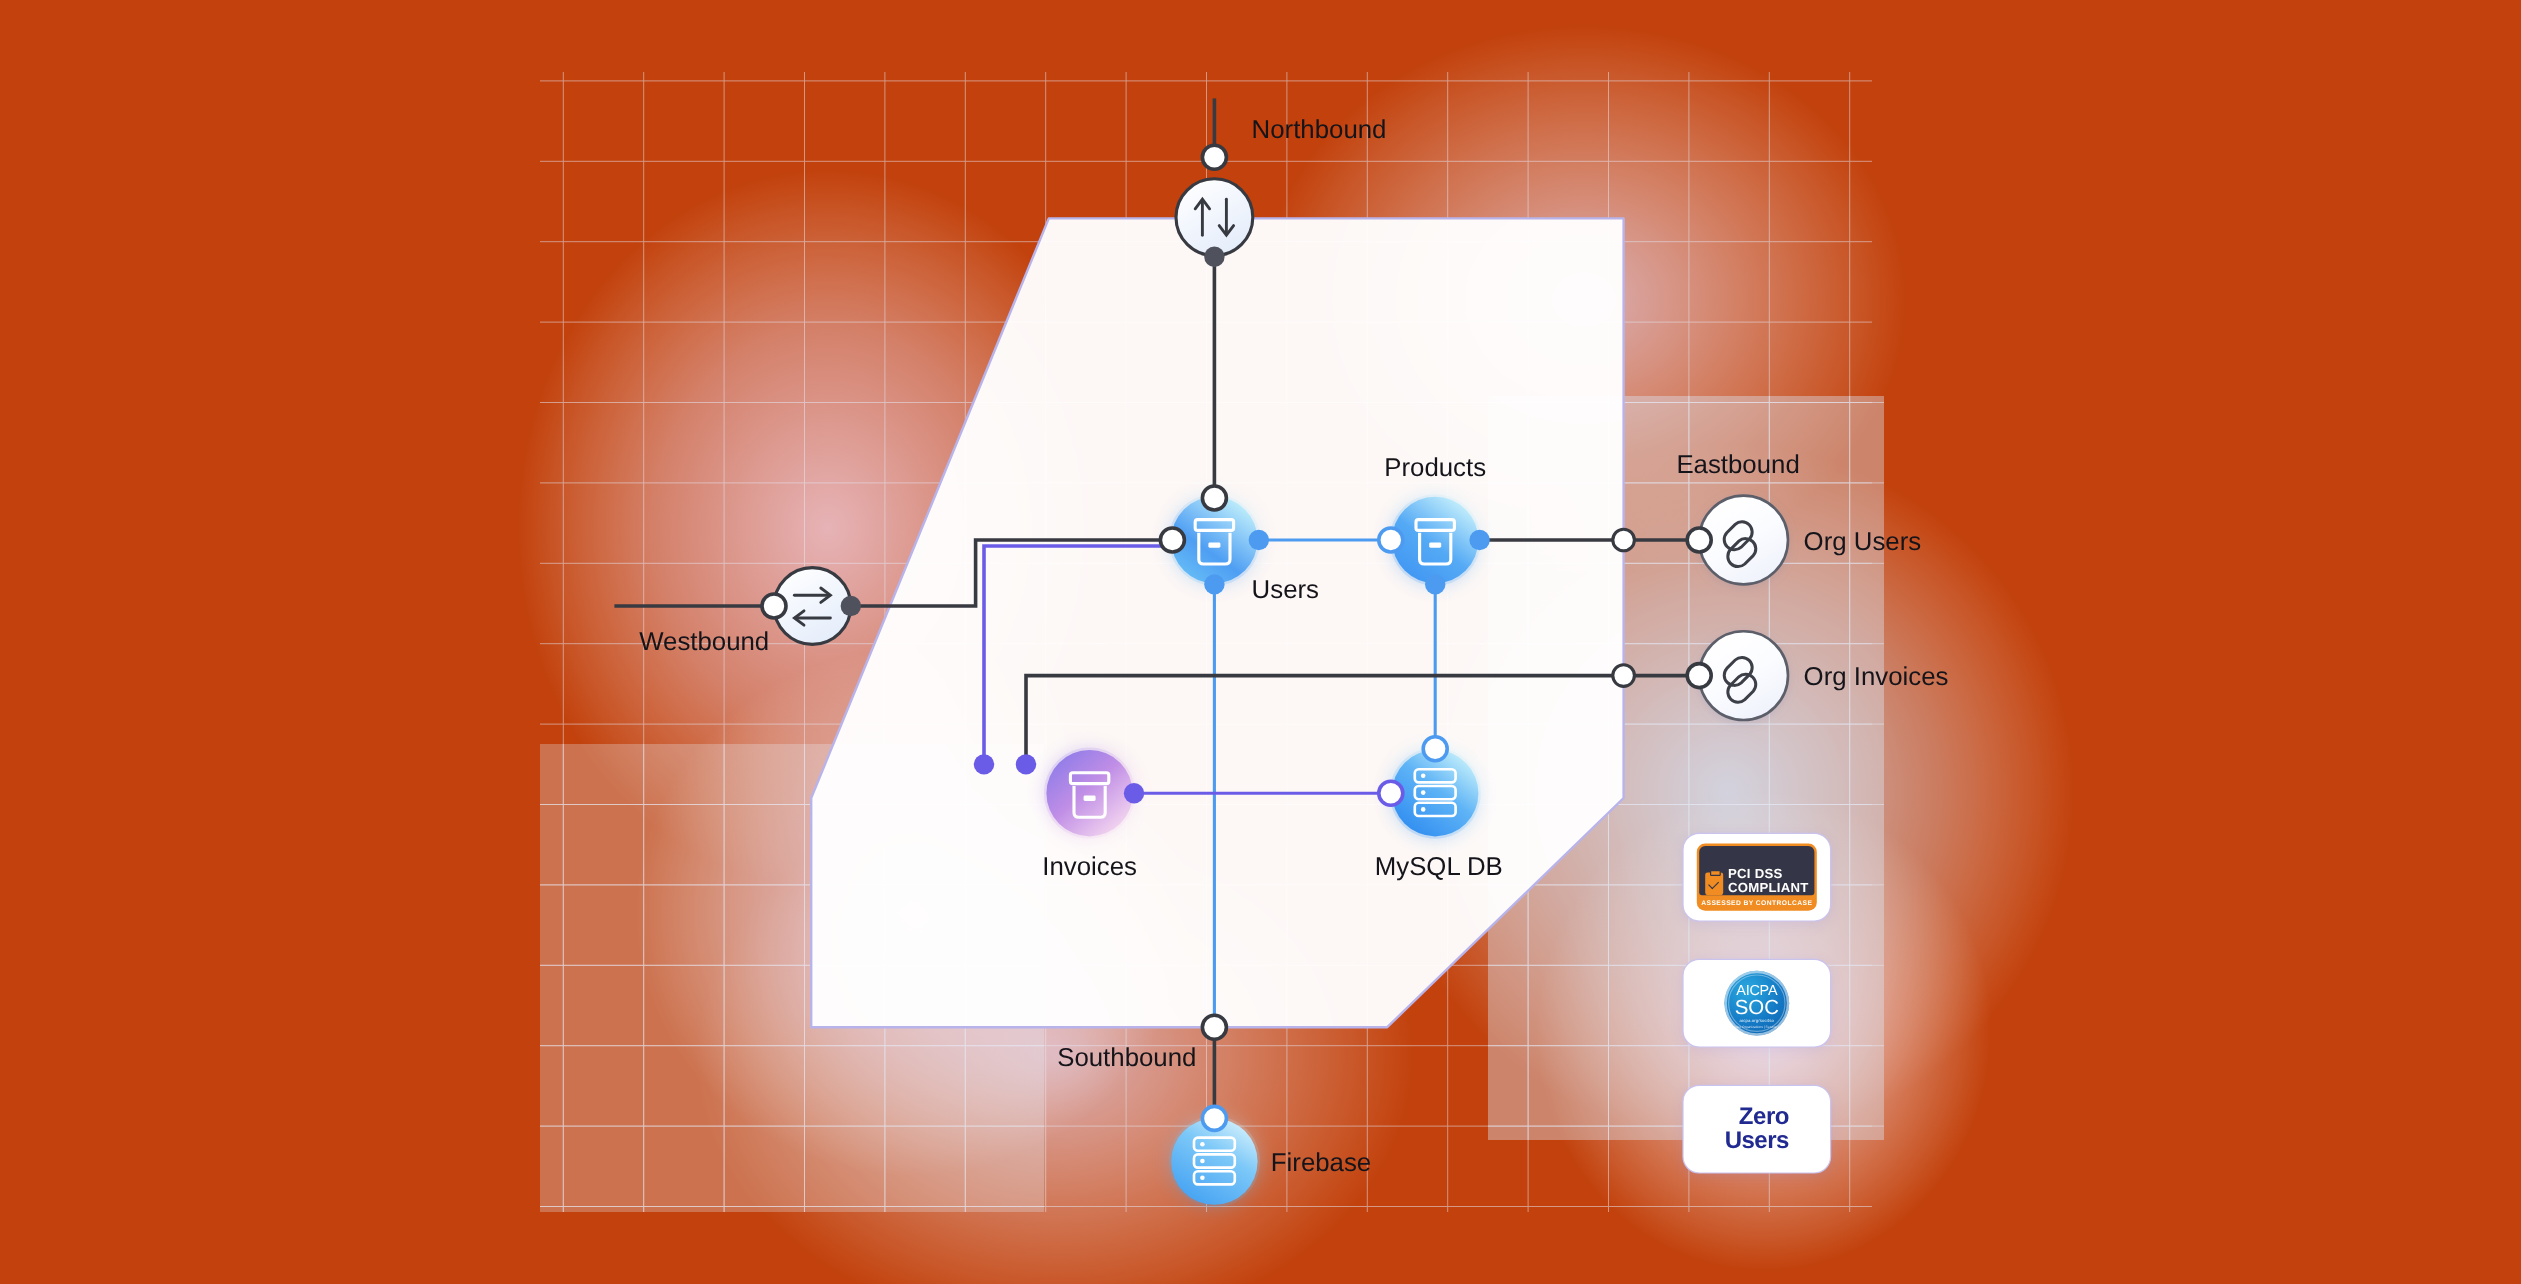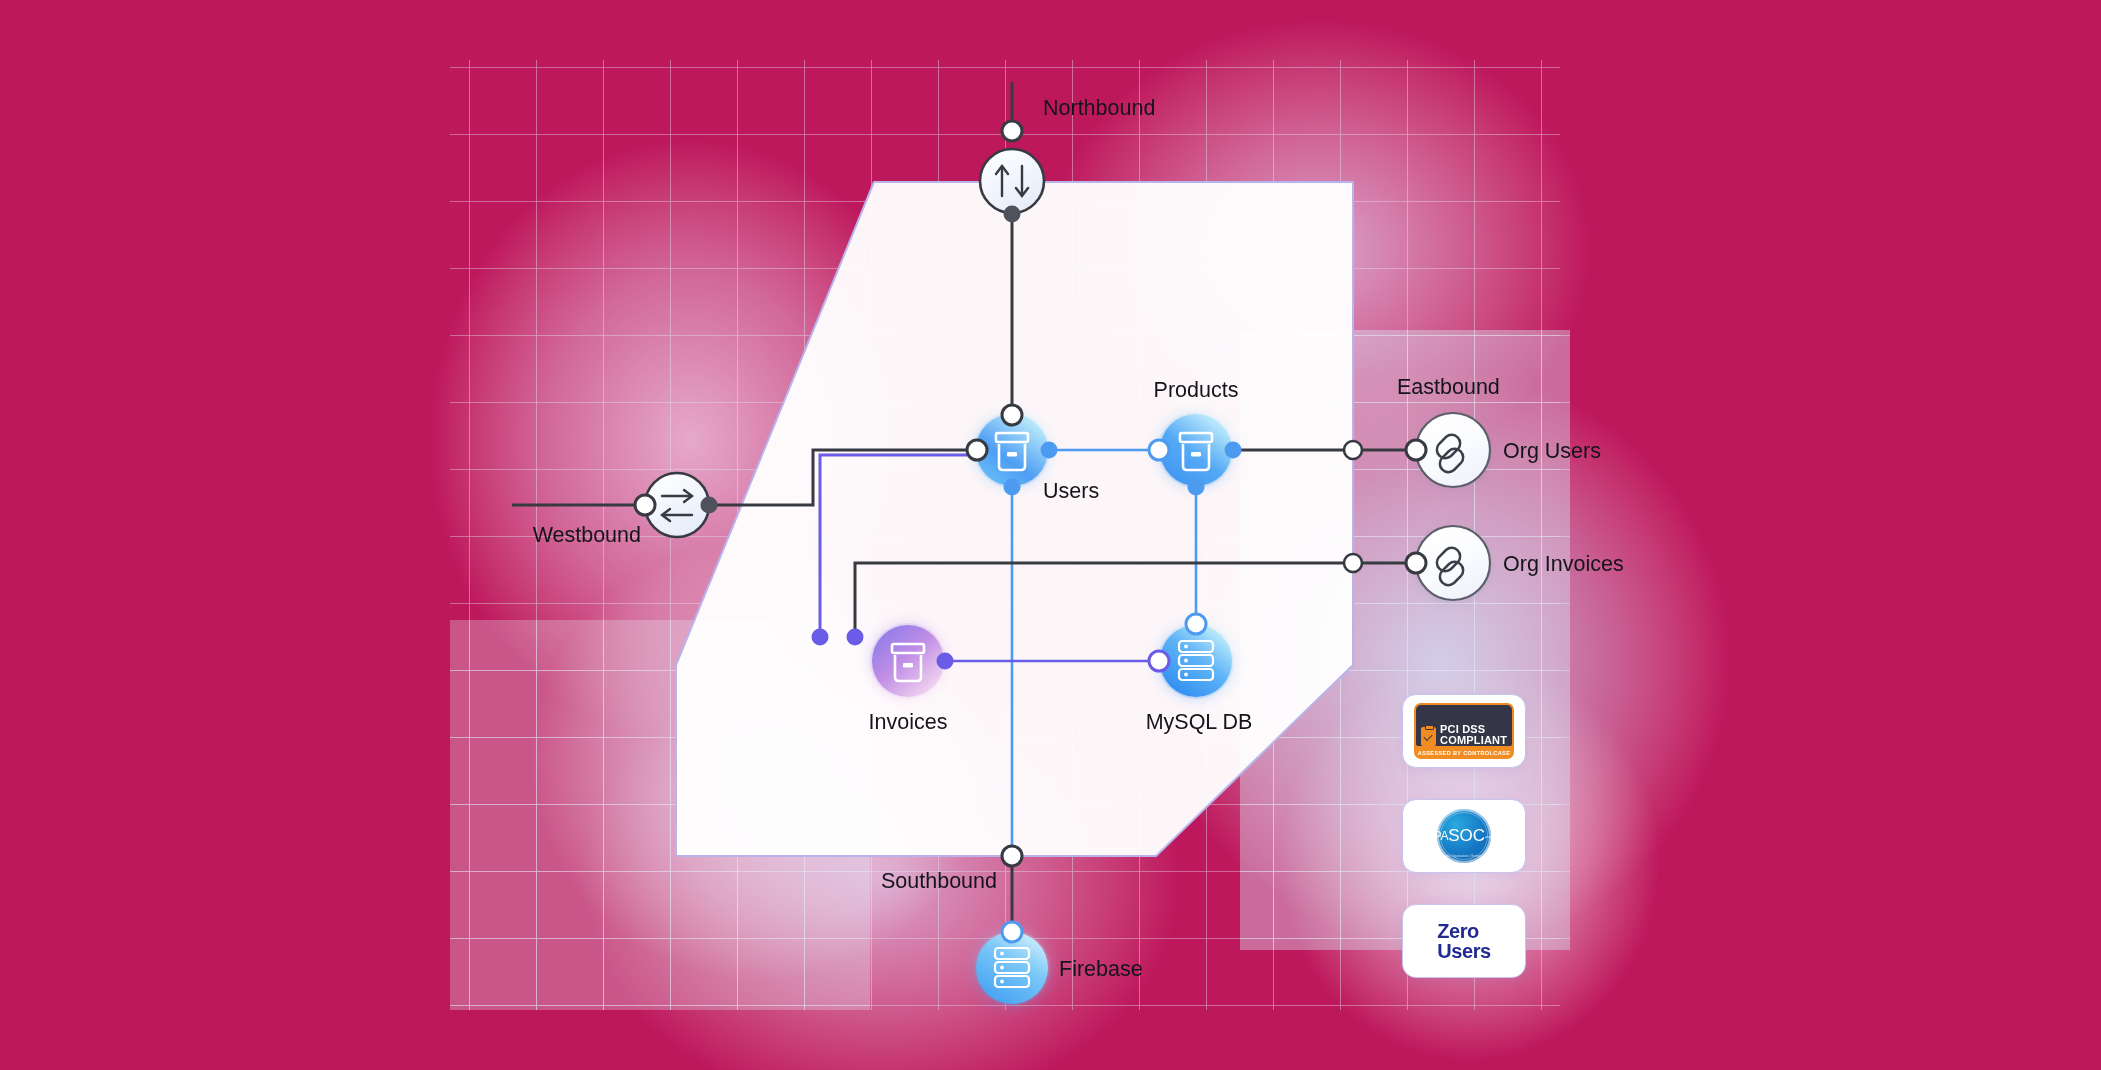--- a/index.html
+++ b/index.html
@@ -5,21 +5,21 @@
   html, body {
     margin: 0; padding: 0;
     width: 2101px; height: 1070px;
     background: #ffffff;
     font-family: "Liberation Sans", sans-serif;
     overflow: hidden;
   }
   #stage {
     position: relative;
     width: 2101px; height: 1070px;
-    background: #be185d;
+    background: #c2410c;
   }
   #diagram-svg {
     position: absolute; left: 0; top: 0;
     width: 2101px; height: 1070px;
   }
   .badge-card {
     position: absolute;
     width: 122px; height: 72px;
     background: #ffffff;
     border: 1.5px solid #c9c3ef;
@@ -96,21 +96,21 @@
     letter-spacing: 0.35px;
     white-space: nowrap;
   }
 
   
   .soc-circle {
     width: 54px; height: 54px;
     border-radius: 50%;
     background: radial-gradient(circle at 35% 30%, #2aa9e0 0%, #1478c4 55%, #0d5fa8 100%);
     position: relative;
-    display: flex; flex-direction: row;
+    display: flex; flex-direction: column;
     align-items: center; justify-content: center;
     box-shadow: 0 0 0 2px rgba(255,255,255,0.55) inset;
   }
   .soc-ring {
     position: absolute;
     left: 3px; top: 3px; right: 3px; bottom: 3px;
     border-radius: 50%;
     border: 1px solid rgba(255,255,255,0.35);
   }
   .soc-aicpa {
@@ -127,21 +127,21 @@
     letter-spacing: 0.1px; z-index: 2; margin-top: 1px;
   }
   .soc-tiny {
     position: absolute; bottom: 5px;
     font-size: 2.8px; color: rgba(255,255,255,0.75);
     white-space: nowrap; z-index: 2;
   }
 
   
   .zt-text {
-    text-align: left;
+    text-align: right;
     color: #202a90;
     font-weight: bold;
     font-size: 20px;
     line-height: 1.02;
     letter-spacing: -0.4px;
     font-family: "Liberation Sans", sans-serif;
   }
 </style>
 </head>
 <body>

